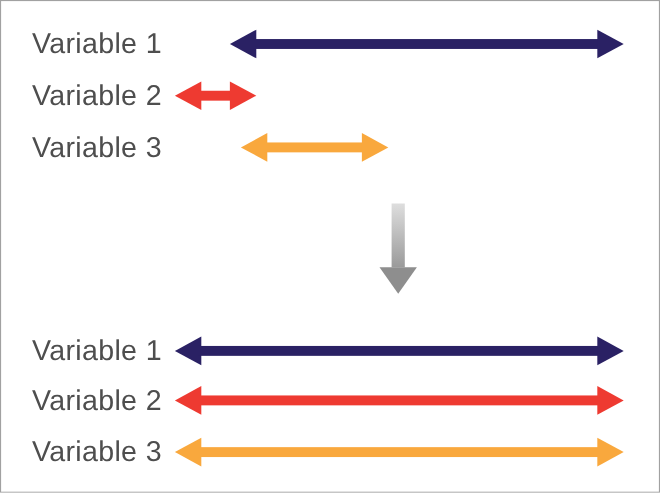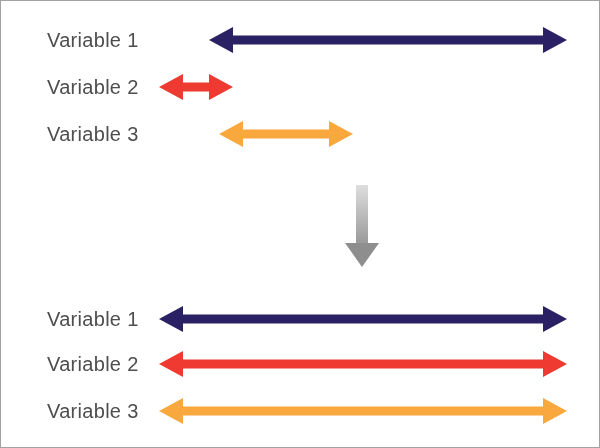--- a/index.html
+++ b/index.html
@@ -18,24 +18,24 @@
   }
   
   .row {
     position: absolute;
     left: 0;
     width: 100%;
     height: 26px;
   }
   .label {
     position: absolute;
-    left: 46px;
+    left: 28px;
     top: 50%;
     transform: translateY(-50%);
-    font-size: 20px;
+    font-size: 26px;
     letter-spacing: 0.3px;
     color: #4e4e4e;
     white-space: nowrap;
   }
   .harrow {
     position: absolute;
     top: 0;
     height: 26px;
   }
   .harrow .shaft {

